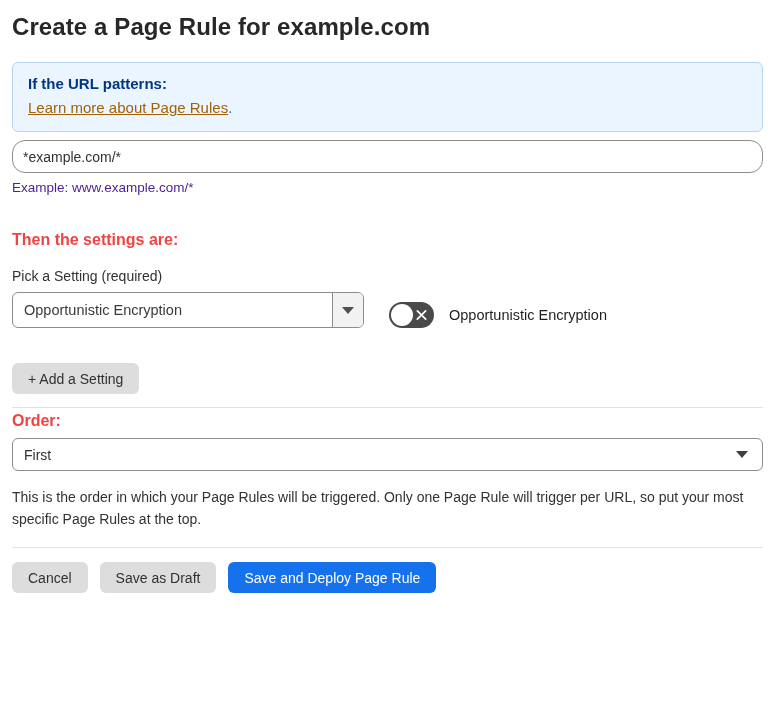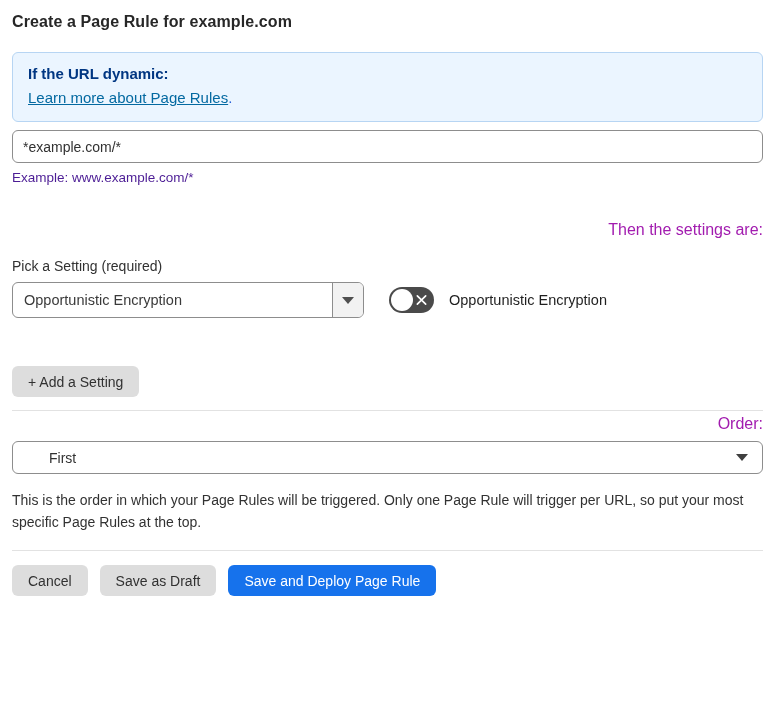--- a/index.html
+++ b/index.html
@@ -8,84 +8,83 @@
     width: 775px;
     height: 717px;
     font-family: "Liberation Sans", "DejaVu Sans", sans-serif;
     color: #313131;
     overflow: hidden;
   }
   .container { padding: 0 12px; }
 
   .page-title {
     margin-top: 13px;
-    font-size: 16px;
+    font-size: 24px;
     font-weight: 700;
     color: #272727;
     letter-spacing: 0.1px;
   }
 
   
   .info-box {
     margin-top: 21px;
     background: #ebf5ff;
     border: 1px solid #b7d5f3;
     border-radius: 6px;
     padding: 9px 15px 11px;
     font-size: 15px;
     line-height: 24px;
     color: #003682;
   }
   .info-box .info-heading { font-weight: 700; }
   .info-box a.info-link {
-    color: #0369a1;
+    color: #a16207;
     text-decoration: underline;
     cursor: pointer;
   }
   .info-box .info-link-suffix { color: #2962d9; }
 
   .field-label {
     font-size: 14px;
     color: #313131;
   }
   .lbl-url { margin-top: 21px; }
 
   .text-input {
     margin-top: 8px;
     width: 100%;
     height: 33px;
     border: 1px solid #8d8d8d;
-    border-radius: 6px;
+    border-radius: 13px;
     padding: 0 10px;
     font-size: 14px;
     color: #313131;
     font-family: inherit;
     background: #fff;
     outline: none;
     display: block;
   }
   .hint-text {
     margin-top: 7px;
     font-size: 13.5px;
     color: #4c1d95;
   }
 
   .section-heading {
     font-size: 16px;
-    font-weight: 400;
-    color: #a21caf;
-    text-align: right;
+    font-weight: 700;
+    color: #ef4444;
   }
   .h-settings { margin-top: 36px; }
   .lbl-pick { margin-top: 19px; }
 
   .setting-row {
     margin-top: 8px;
     display: flex;
-    align-items: center;
+    align-items: flex-end;
   }
   
   .select-split {
     width: 352px;
     height: 36px;
     border: 1px solid #8d8d8d;
     border-radius: 6px;
     background: #fff;
     display: flex;
     align-items: stretch;
@@ -157,21 +156,21 @@
     border: none;
     border-radius: 6px;
     font-size: 14px;
     font-family: inherit;
     padding: 0 16px;
     height: 31px;
     cursor: pointer;
     color: #313131;
     background: #dddddd;
   }
-  .btn-add { margin-top: 48px; height: 31px; }
+  .btn-add { margin-top: 35px; height: 31px; }
   .btn-primary {
     background: #1672ec;
     color: #ffffff;
   }
 
   .divider {
     border: none;
     border-top: 1px solid #e2e2e2;
     margin-top: 13px;
   }
@@ -186,21 +185,21 @@
     border: 1px solid #8d8d8d;
     border-radius: 6px;
     background: #fff;
     display: flex;
     align-items: center;
     padding: 0 14px 0 11px;
     font-size: 14px;
     color: #313131;
     cursor: pointer;
   }
-  .select-full .select-value { flex: 1; margin-left: 25px; }
+  .select-full .select-value { flex: 1; }
   .select-full .caret-down {
     border-left-width: 6px;
     border-right-width: 6px;
     border-top-width: 7px;
     border-top-color: #3f3f3f;
   }
 
   .order-helper {
     margin-top: 15px;
     font-size: 14px;
@@ -218,21 +217,21 @@
   }
 </style>
 </head>
 <body>
 
 <div class="container">
 
   <h1 class="page-title">Create a Page Rule for example.com</h1>
 
   <div class="info-box">
-    <div class="info-heading">If the URL dynamic:</div>
+    <div class="info-heading">If the URL patterns:</div>
     <div>
       <a class="info-link">Learn more about Page Rules</a><span class="info-link-suffix">.</span>
     </div>
   </div>
 
   <input class="text-input" type="text" value="*example.com/*" style="">
   <div class="hint-text">Example: www.example.com/*</div>
 
   <div class="section-heading h-settings">Then the settings are:</div>
 

